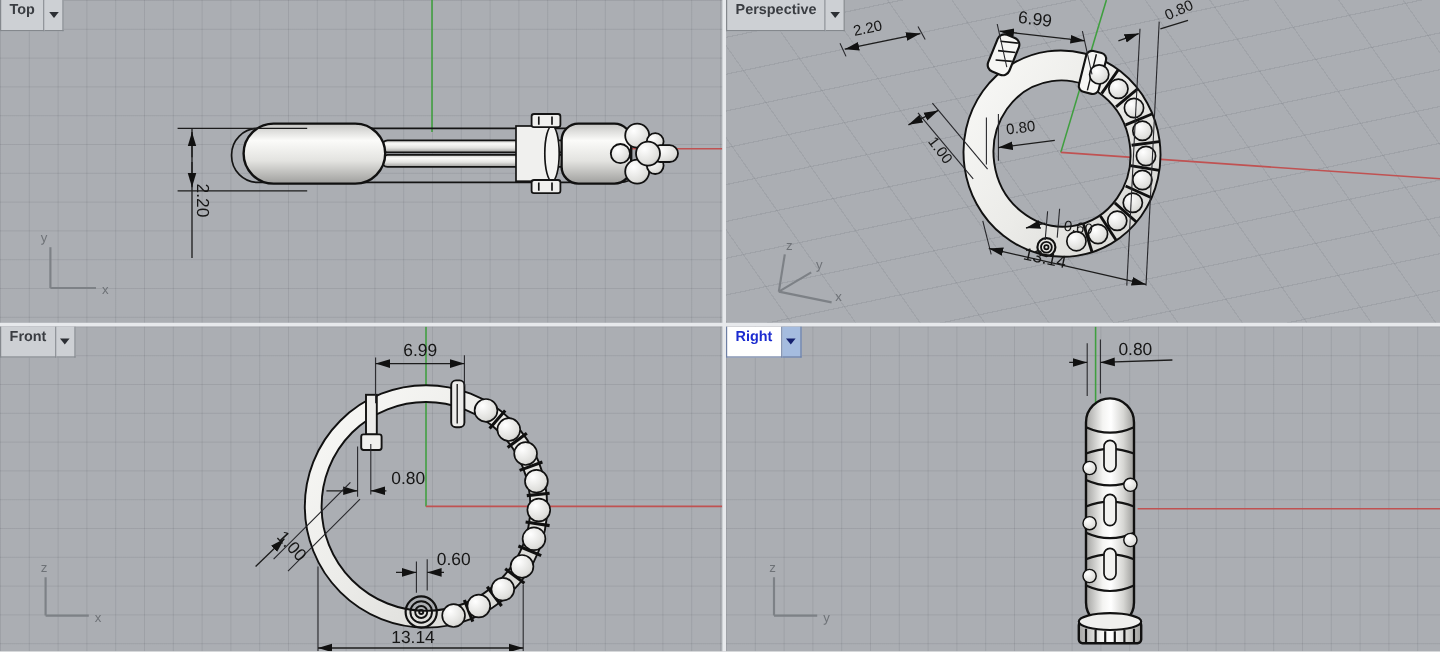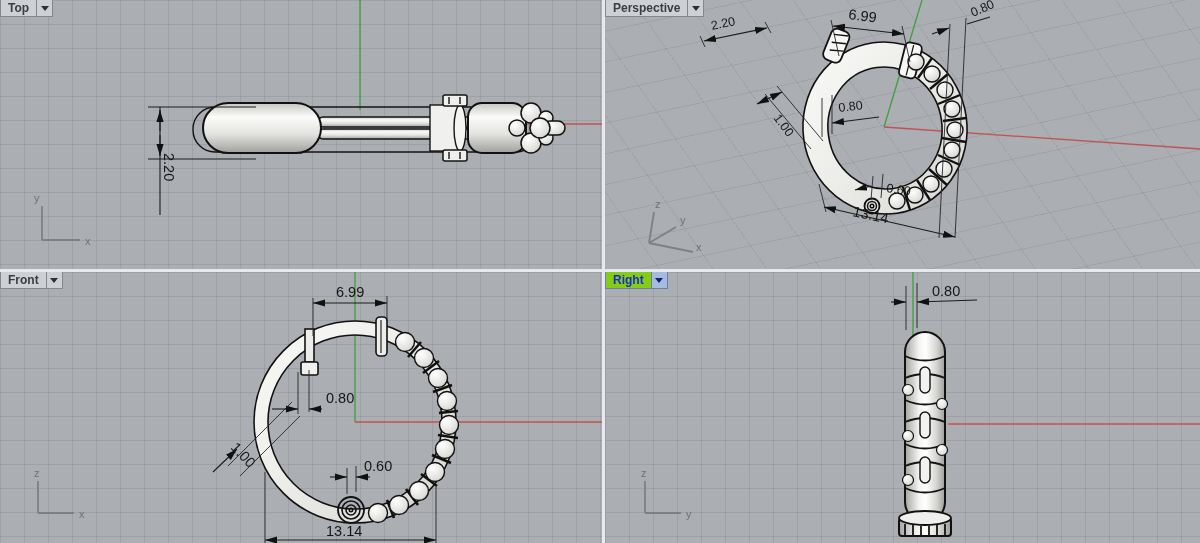--- a/index.html
+++ b/index.html
@@ -7,28 +7,28 @@
          font-family:"Liberation Sans",sans-serif;}
   .viewport{position:absolute;background:#abaeb3;overflow:hidden;}
   .grid{position:absolute;inset:0;
     background-image:linear-gradient(to right, rgba(40,46,56,0.10) 1px, transparent 1px),
                      linear-gradient(to bottom, rgba(40,46,56,0.10) 1px, transparent 1px);
     background-size:24px 24px;}
   .pgrid{position:absolute;inset:0;
     background-image:repeating-linear-gradient(168deg, rgba(40,46,56,0.09) 0 1px, transparent 1px 30px),
                      repeating-linear-gradient(55deg,  rgba(40,46,56,0.08) 0 1px, transparent 1px 44px);}
   .vp-svg{position:absolute;inset:0;}
-  .vp-tab{position:absolute;top:0;left:0;display:flex;z-index:5;height:17px;cursor:pointer;}
+  .vp-tab{position:absolute;top:0;left:0;display:flex;z-index:5;height:26px;cursor:pointer;}
   .tab-label{background:#cdd0d4;border:1px solid #84888d;border-top:none;
     color:#3a3d42;font-size:12px;font-weight:bold;padding:1px 7px 0 7px;line-height:15px;}
   .tab-arrow{background:#cdd0d4;border:1px solid #84888d;border-top:none;border-left:none;
     width:15px;display:flex;align-items:center;justify-content:center;}
   .tri{width:0;height:0;border-left:4px solid transparent;border-right:4px solid transparent;
     border-top:5px solid #2c2f34;}
-  .vp-tab.active .tab-label{background:#84cc16;color:#1b2bd0;border-color:#6d7fa3;text-align:center;}
+  .vp-tab.active .tab-label{background:#ffffff;color:#1b2bd0;border-color:#6d7fa3;text-align:center;}
   .vp-tab.active .tab-arrow{background:#a5bcdf;border-color:#6d7fa3;}
   .vp-tab.active .tri{border-top-color:#14206e;}
   svg text{font-family:"Liberation Sans",sans-serif;fill:#161616;}
   .dim{stroke:#1c1c1c;stroke-width:1.1;fill:none;}
   .dimthin{stroke:#26262a;stroke-width:0.9;fill:none;}
   .giz{stroke:#7d8186;stroke-width:1.8;fill:none;}
   .giztxt{fill:#6e7277;font-size:11px;}
   .dimtxt{font-size:14.5px;}
   .dimtxt-s{font-size:12.5px;}
 </style>

